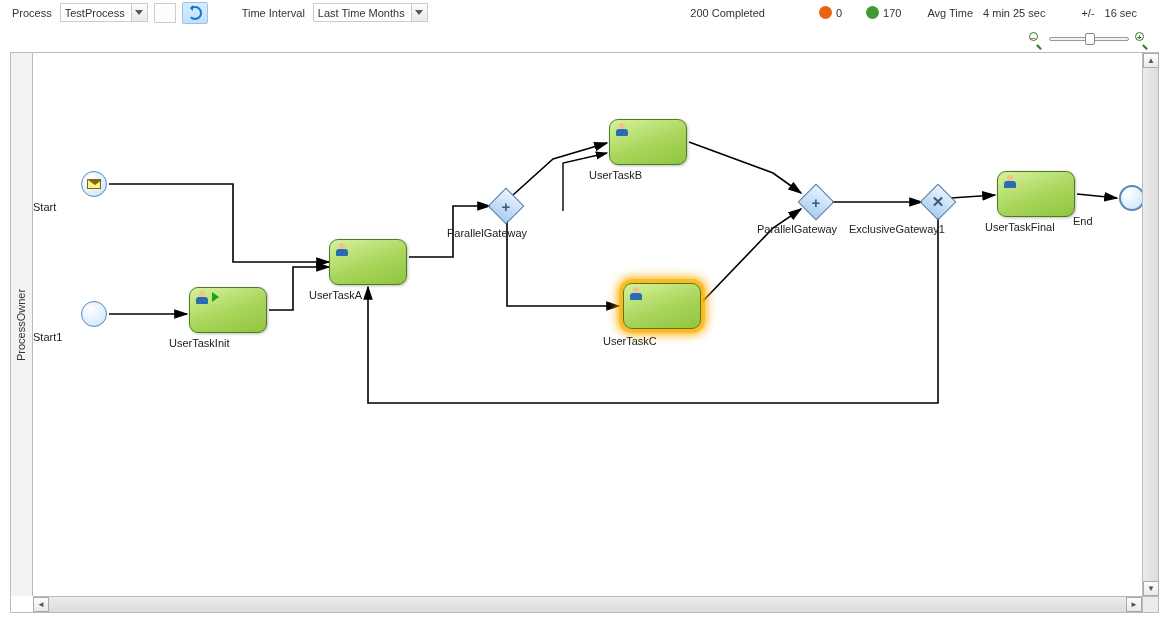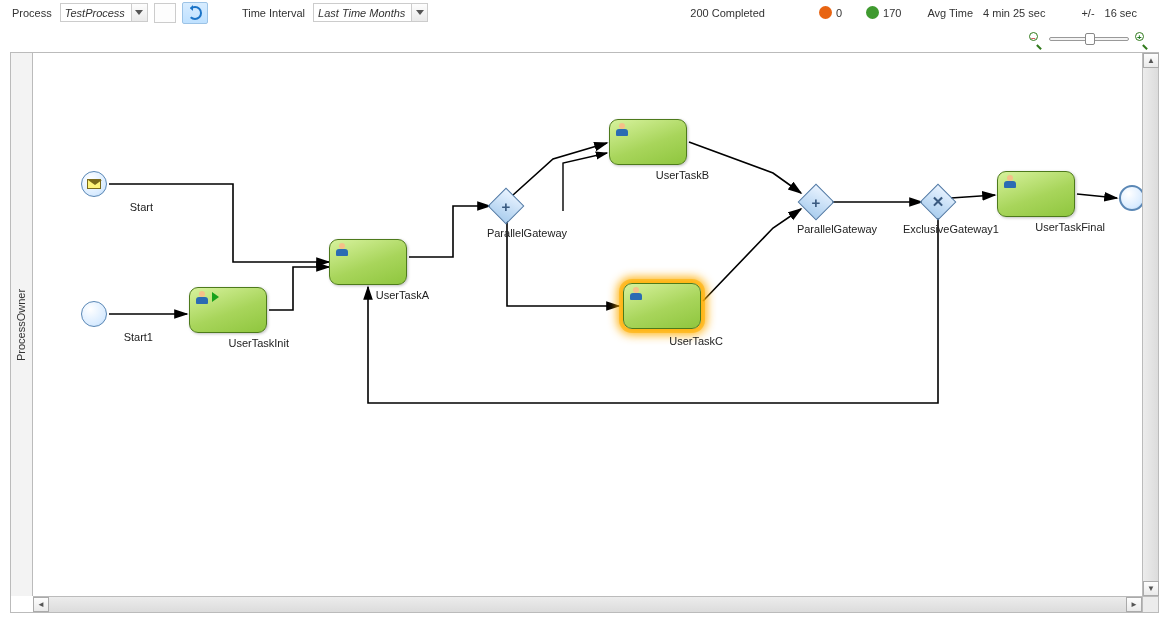--- a/index.html
+++ b/index.html
@@ -25,21 +25,21 @@
   }
   .toolbar .lbl { padding: 0 2px; }
   .combo {
     display: inline-flex;
     align-items: center;
     border: 1px solid #ccc;
     background: #fff;
     height: 19px;
     padding: 0 0 0 4px;
   }
-  .combo .combo-text { padding-right: 6px; font-style: italic; }
+  .combo .combo-text { padding-right: 6px; }
   .combo .combo-arrow {
     width: 16px; height: 17px;
     background: linear-gradient(#fdfdfd,#eaeaea);
     border-left: 1px solid #ccc;
     display:flex; align-items:center; justify-content:center;
   }
   .tri-down {
     width:0;height:0;border-left:4px solid transparent;border-right:4px solid transparent;border-top:5px solid #555;
   }
   .blank-btn {
@@ -126,21 +126,21 @@
   .task .person{
     position:absolute;top:3px;left:5px;width:14px;height:14px;
   }
   .task .person .head{width:6px;height:6px;background:#f5c089;border-radius:50%;margin:0 auto}
   .task .person .body{width:12px;height:7px;background:#2b6bb3;border-radius:3px 3px 1px 1px;margin:0 auto}
   .task .play-mark{
     position:absolute;top:4px;left:22px;width:0;height:0;
     border-top:5px solid transparent;border-bottom:5px solid transparent;border-left:7px solid #17a21a;
   }
   .node-label{
-    position:absolute;width:120px;text-align:right;font-size:11px;color:#222;
+    position:absolute;width:120px;text-align:left;font-size:11px;color:#222;
   }
   .event{
     position:absolute;width:26px;height:26px;border-radius:50%;
     background:radial-gradient(circle at 35% 30%,#fff,#d8ebff 70%,#9fc5e8);
     border:1.5px solid #5a87b5;
   }
   .event.end{
     border:2.5px solid #5a87b5;
     background:radial-gradient(circle at 35% 30%,#fff,#d8ebff 70%,#9fc5e8);
   }
@@ -314,21 +314,21 @@
     <div class="node-label" style="left:414px;top:174px;width:120px">ParallelGateway</div>
 
     <div class="gateway" style="left:770px;top:136px">
       <span class="inner">+</span>
     </div>
     <div class="node-label" style="left:724px;top:170px;width:120px">ParallelGateway</div>
 
     <div class="gateway" style="left:892px;top:136px">
       <span class="inner">✕</span>
     </div>
-    <div class="node-label" style="left:846px;top:170px;width:120px">ExclusiveGateway1</div>
+    <div class="node-label" style="left:816px;top:170px;width:120px">ExclusiveGateway1</div>
 
   </div>
 
   <div class="vscroll">
     <div class="arrow">▲</div>
     <div class="track"></div>
     <div class="arrow">▼</div>
   </div>
   <div class="hscroll">
     <div class="arrow">◄</div>

